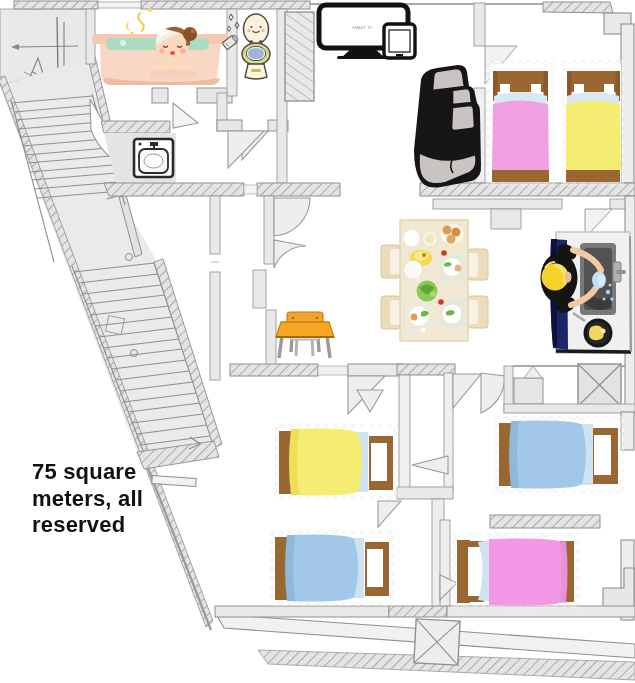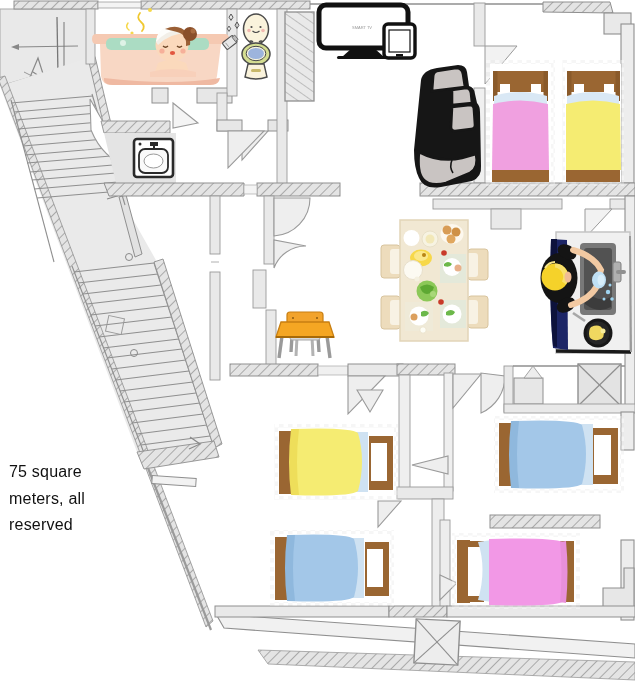--- a/index.html
+++ b/index.html
@@ -565,14 +565,14 @@
 <rect x="560" y="541" width="14" height="61" fill="#9a6632"></rect>
 <rect x="468" y="541" width="16" height="61" fill="#9a6632"></rect>
 <rect x="468" y="547" width="16" height="49" fill="#ffffff"></rect>
 <path d="M478,542 q9,27 0,58 l14,2 0,-62 Z" fill="#cfe2f2"></path>
 <path d="M489,539 q62,-2 74,3 q6,30 0,60 q-12,5 -74,3 Z" fill="#f298e6"></path>
 <path d="M560,542 q3,30 0,60 l6,1 q3,-31 0,-62 Z" fill="#e890da"></path>
 </g>
 
 </svg>
 
-<div style="position:absolute;left:9px;top:459px;font-size:16px;line-height:26.5px;letter-spacing:0.2px;color:#111;">75 square<br>meters, all<br>reserved</div>
+<div style="position:absolute;left:32px;top:459px;font-size:22px;line-height:26.5px;letter-spacing:0.2px;color:#111;font-weight:bold;">75 square<br>meters, all<br>reserved</div>
 </div>
 
 </body></html>

